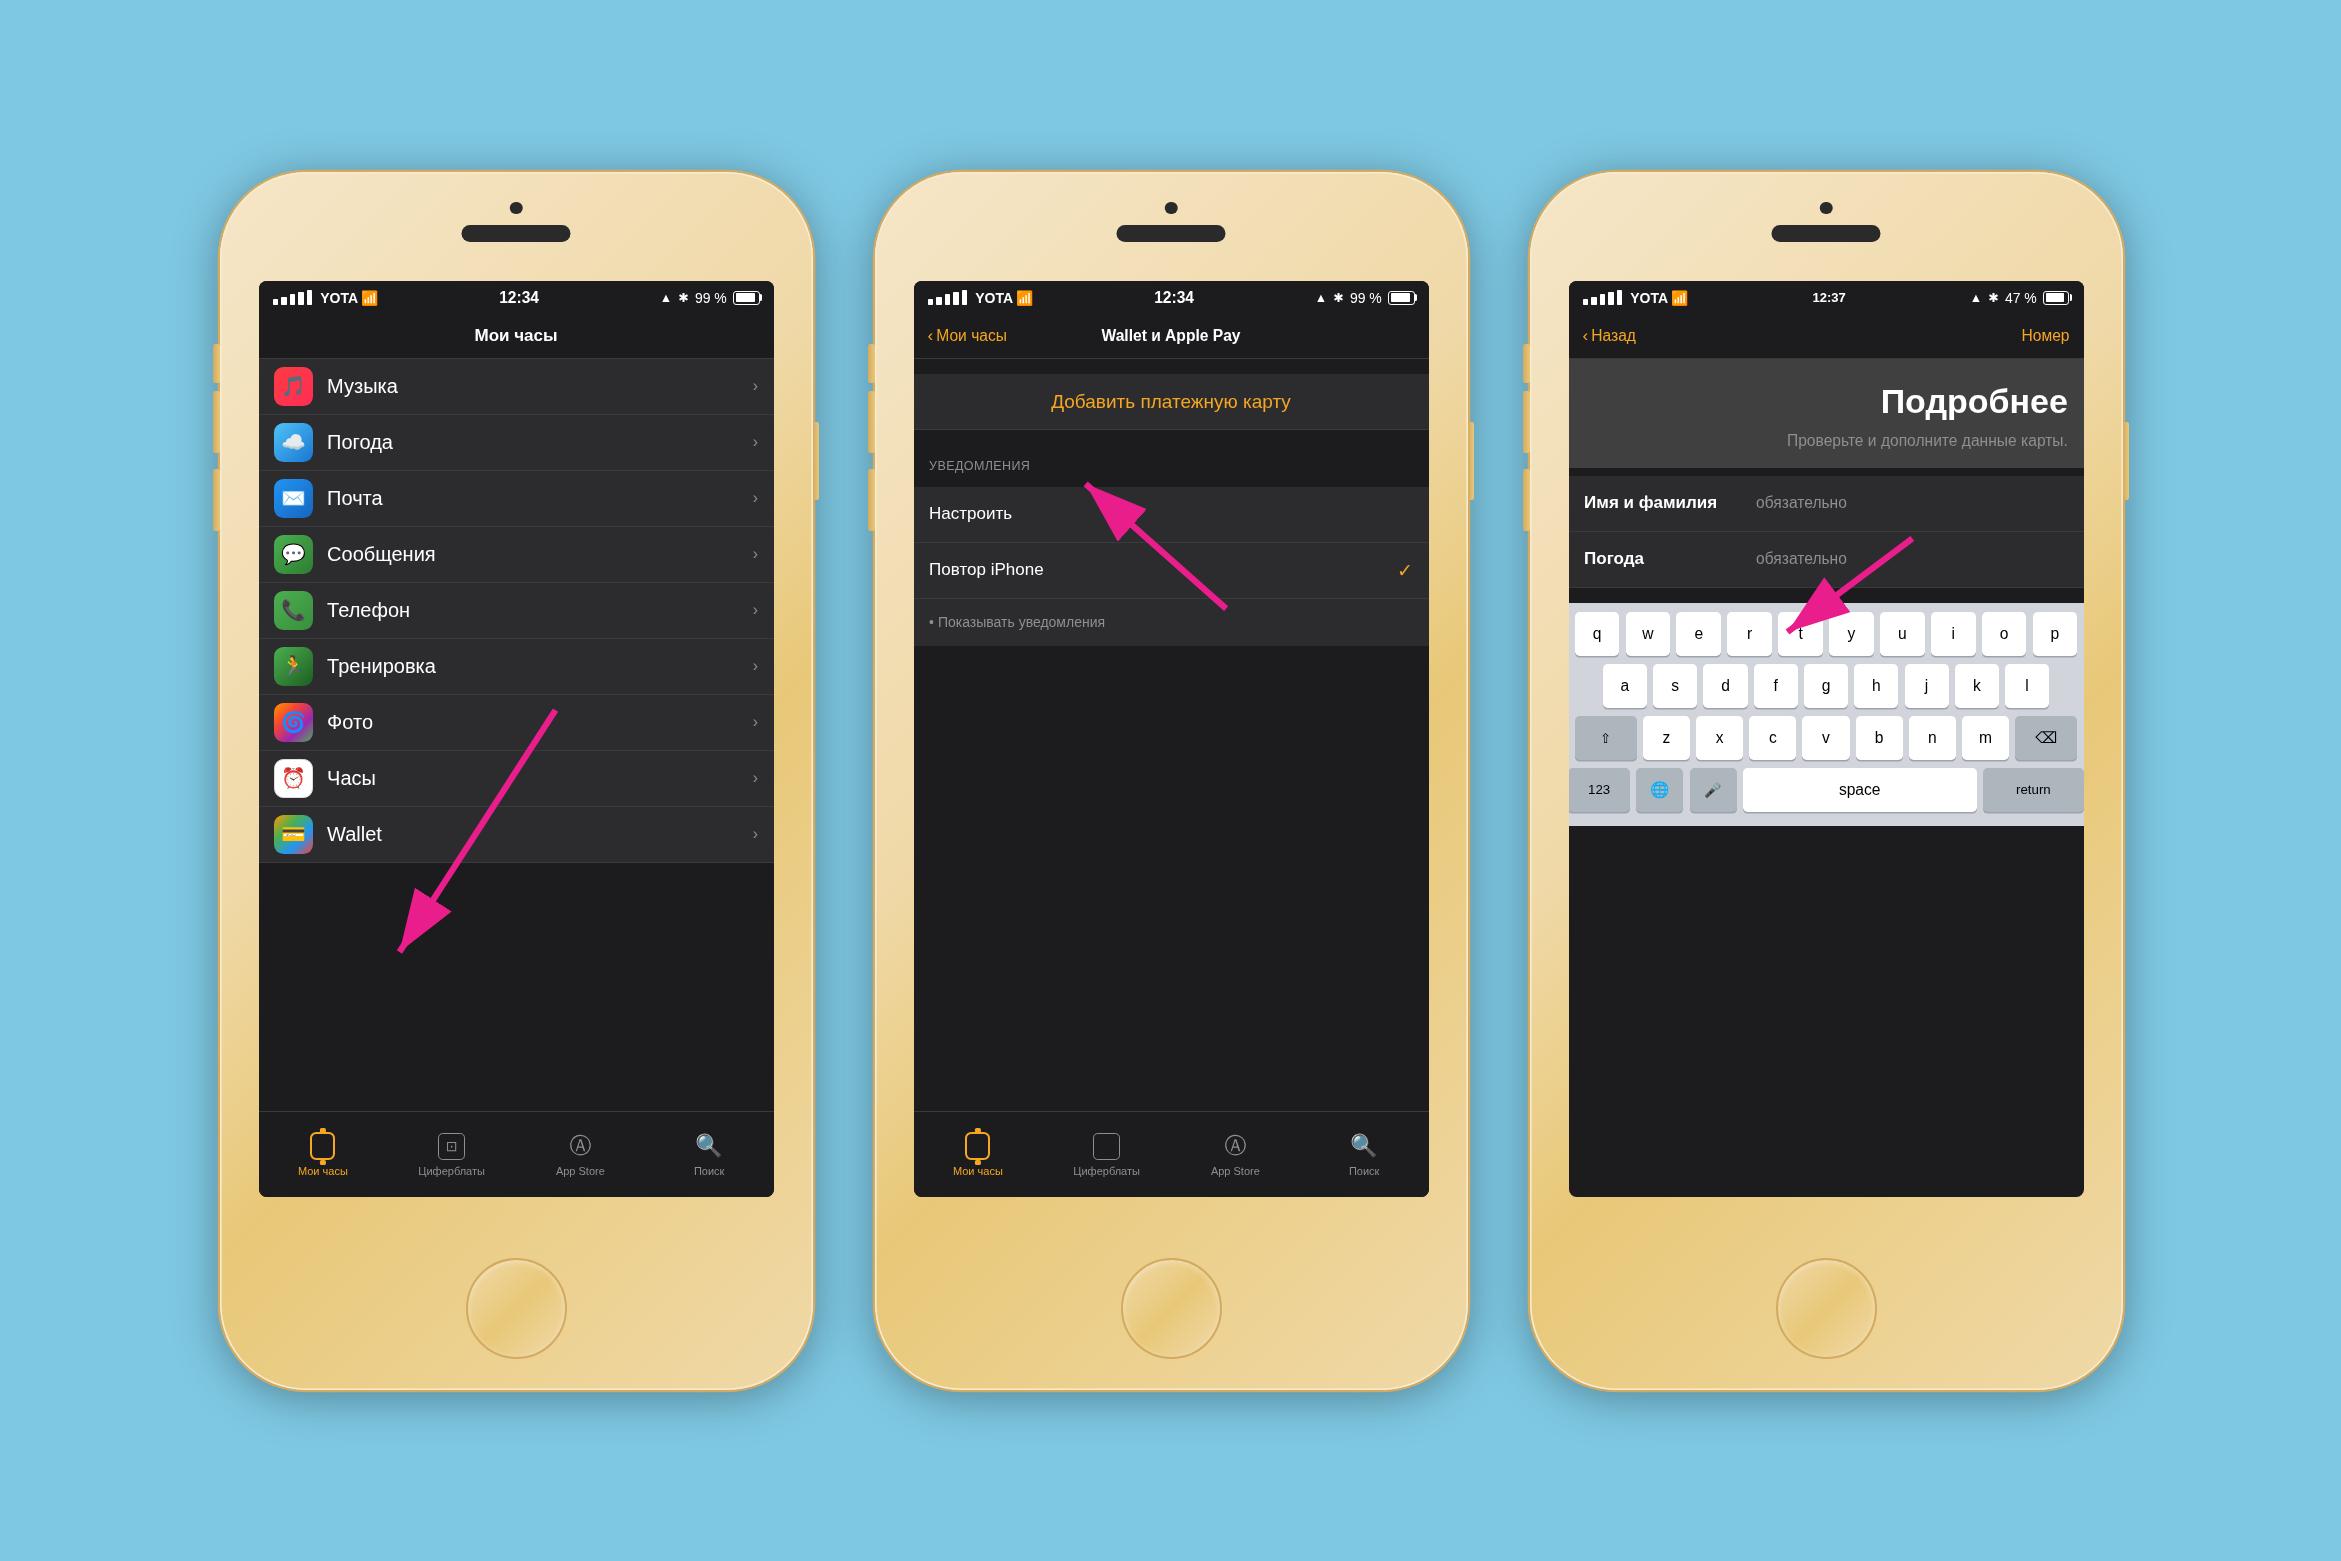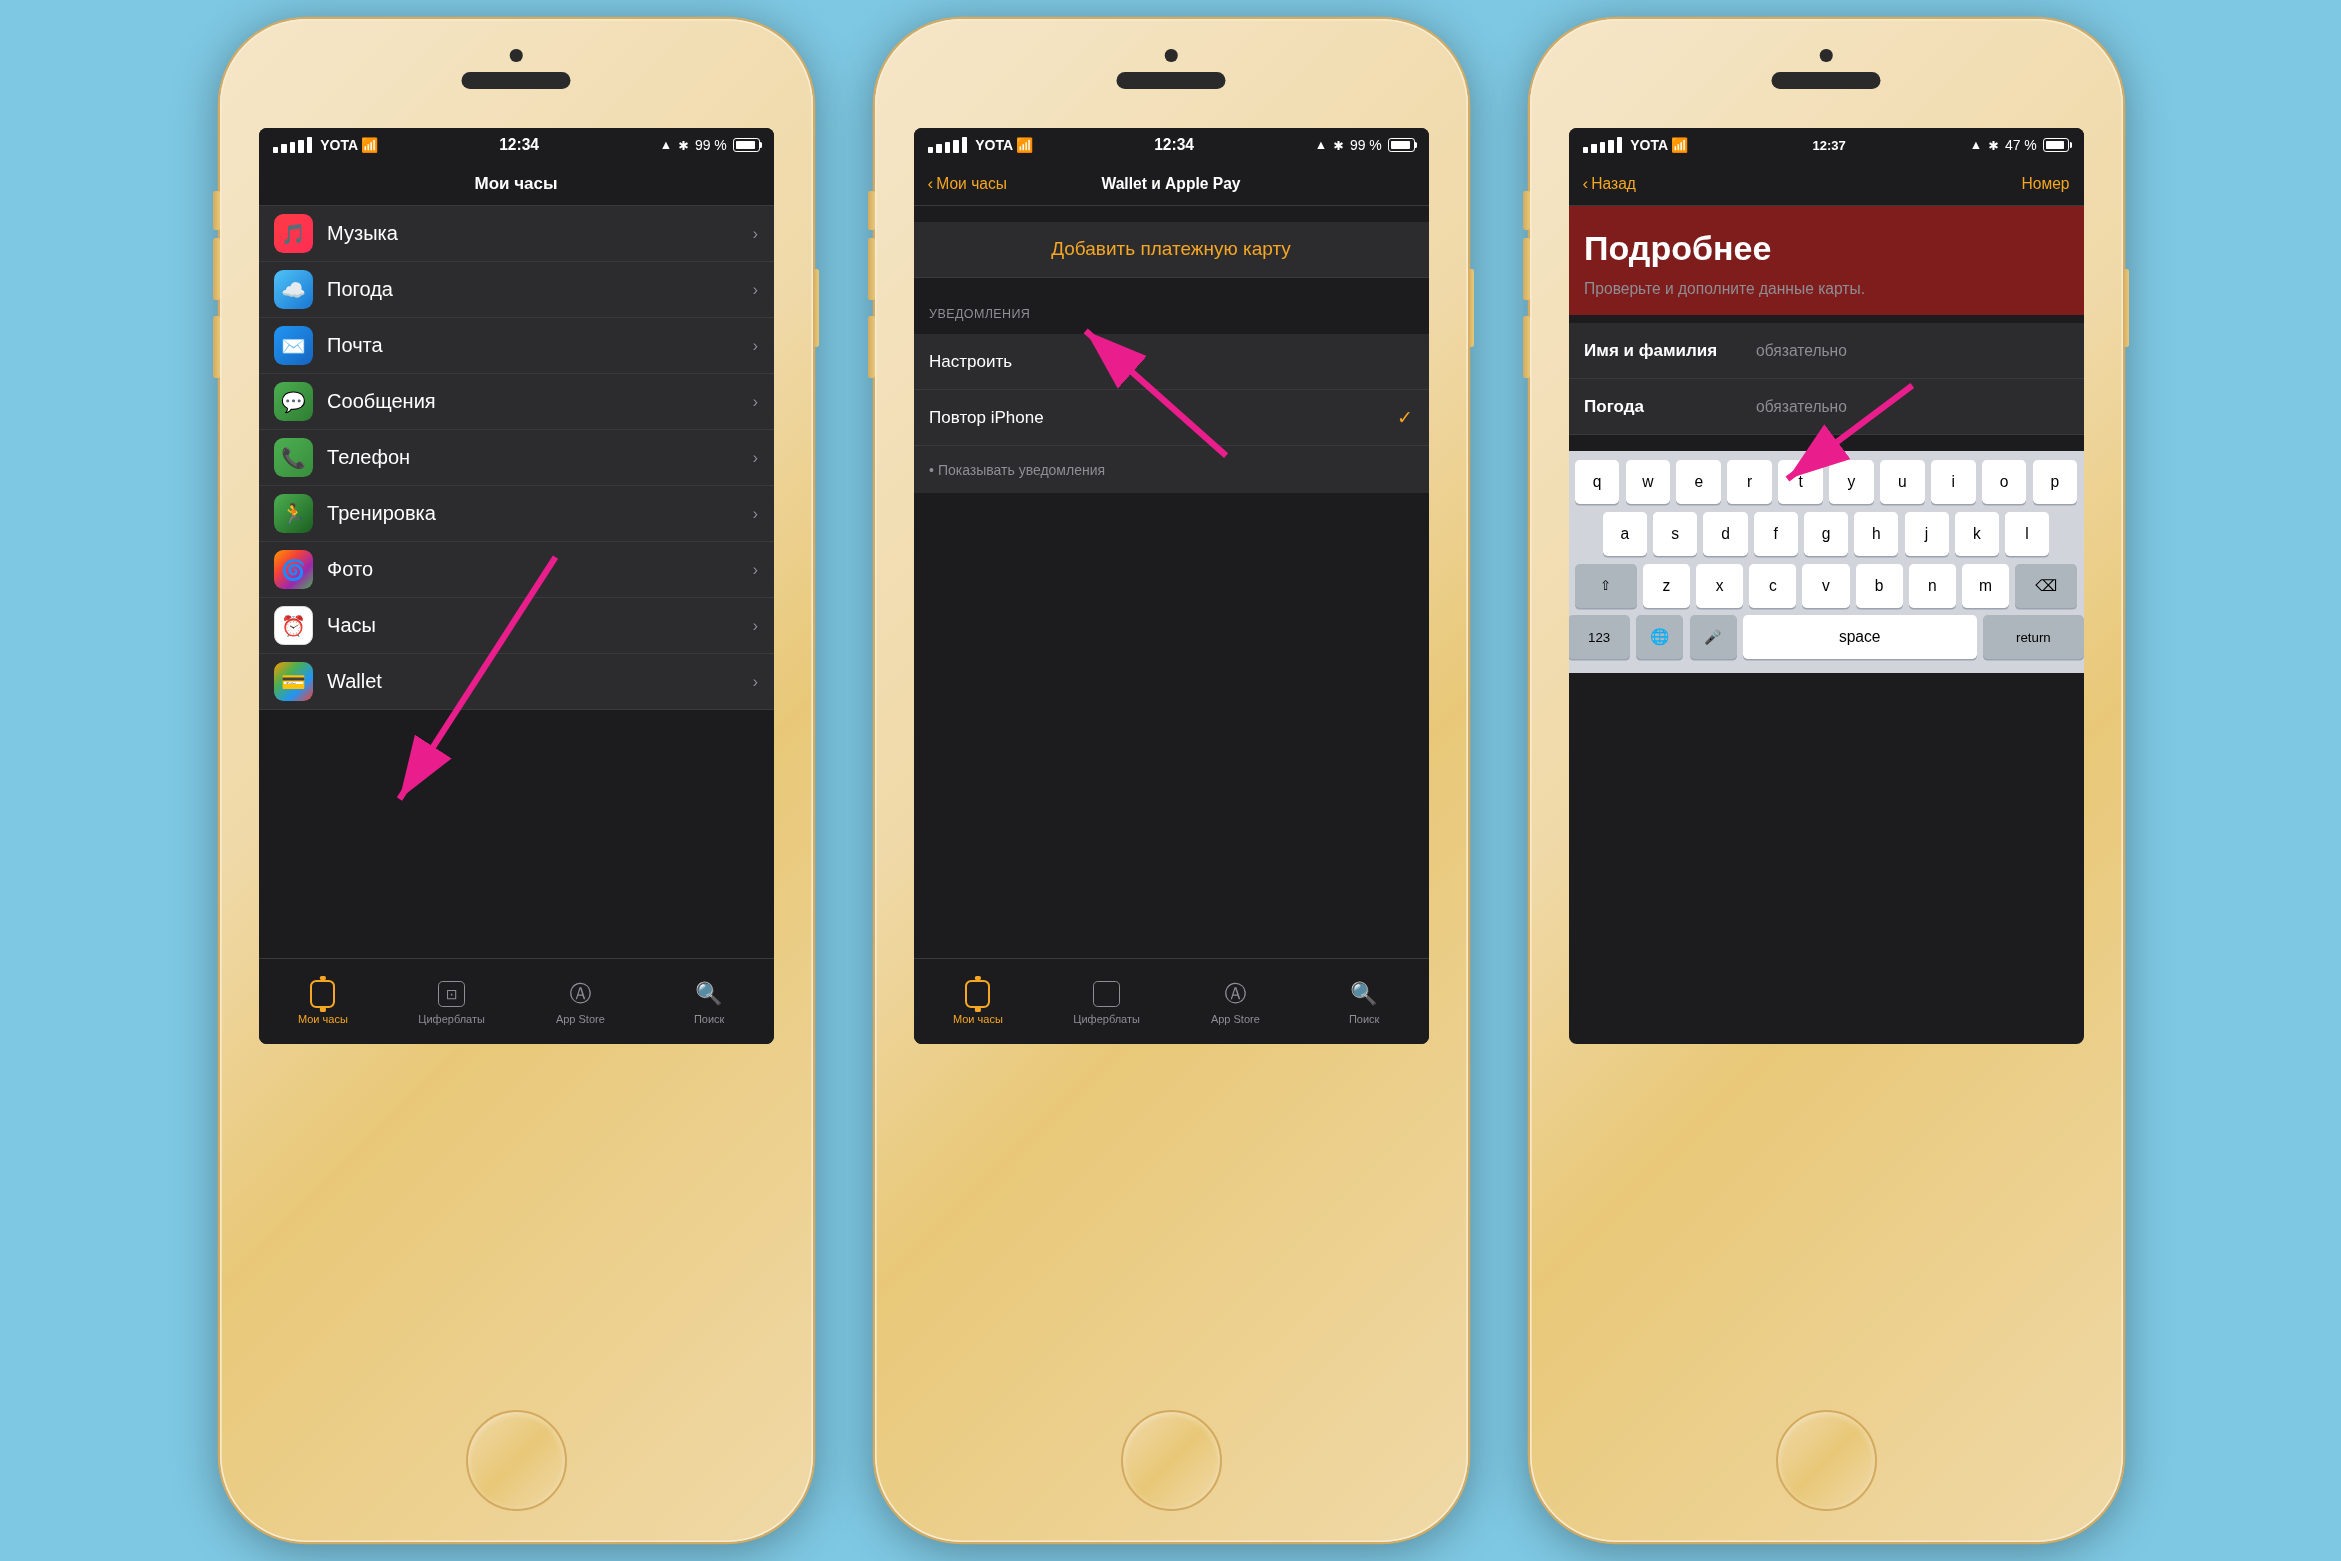--- a/index.html
+++ b/index.html
@@ -10,21 +10,21 @@
       align-items: center;
       width: 2342px;
       height: 1561px;
       font-family: -apple-system, 'Helvetica Neue', sans-serif;
       gap: 62px;
     }
 
     
     .iphone {
       width: 593px;
-      height: 1523px;
+      height: 1218px;
       background: linear-gradient(135deg, #f5e6c8 0%, #f0d9a8 40%, #e8c878 60%, #f0d9a8 100%);
       border-radius: 86px;
       position: relative;
       box-shadow:
         0 0 0 2.3px #d4aa60,
         0 6.2px 47px rgba(0,0,0,0.35),
         inset 0 0 0 1.6px #f8ebd0;
       display: flex;
       flex-direction: column;
       align-items: center;
@@ -325,22 +325,22 @@
       background: #2c2c2e;
     }
     .notification-sub-text {
       font-size: 14px;
       color: #8e8e93;
     }
 
     
     .detail-header {
       padding: 23.4px 15.6px 15.6px;
-      background: #7f1d1d;
-      text-align: left;
+      background: #404040;
+      text-align: right;
     }
     .detail-title {
       font-size: 34px;
       font-weight: 700;
       color: white;
       margin-bottom: 9.4px;
     }
     .detail-subtitle {
       font-size: 15.6px;
       color: #8e8e93;

